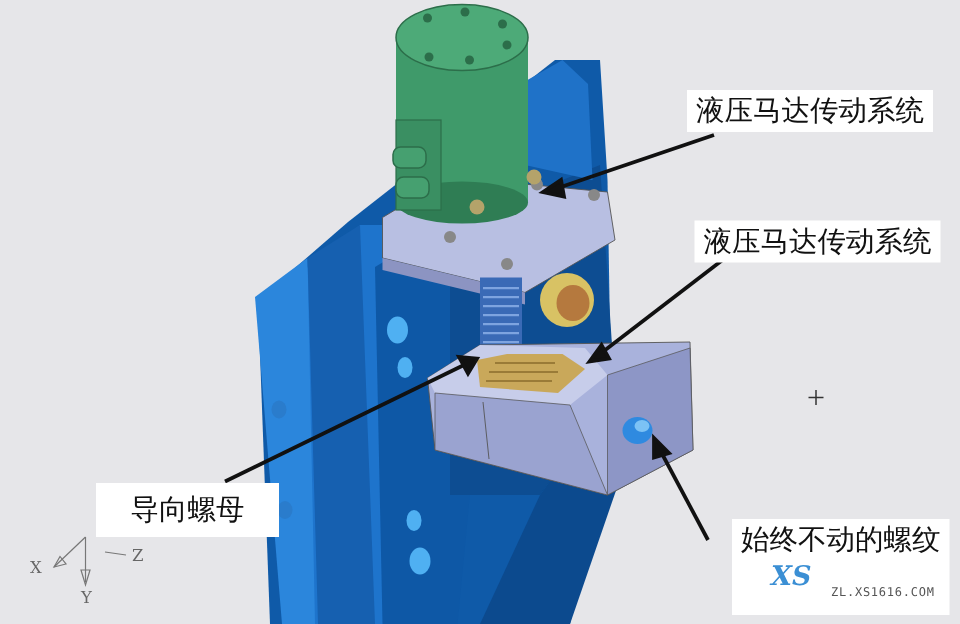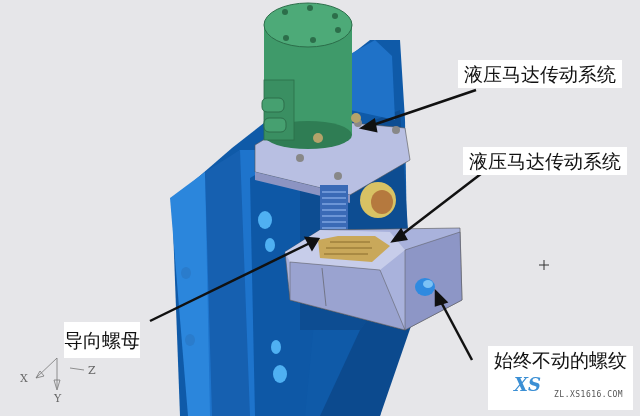--- a/index.html
+++ b/index.html
@@ -114,21 +114,21 @@
     <line x1="57" y1="358" x2="36" y2="378"></line>
     <polygon points="36,378 44,376 40,371"></polygon>
     <line x1="57" y1="358" x2="57" y2="388"></line>
     <polygon points="54,380 60,380 57,390"></polygon>
     <line x1="70" y1="368" x2="84" y2="370"></line>
   </g>
 </svg>
 
 <div class="callout" style="left:458px;top:60px;">液压马达传动系统</div>
 <div class="callout" style="left:463px;top:147px;">液压马达传动系统</div>
-<div class="callout" style="left:64px;top:322px;padding:6px 0;">导向螺母</div>
+<div class="callout" style="left:64px;top:322px;padding:6px 23px;">导向螺母</div>
 <div class="callout" style="left:488px;top:346px;height:60px;">
   <div>始终不动的螺纹</div>
 </div>
 
 <span class="axis-label" style="left:20px;top:372px;">X</span>
 <span class="axis-label" style="left:54px;top:392px;">Y</span>
 <span class="axis-label" style="left:88px;top:364px;">Z</span>
 
 <div class="watermark">
   <span class="wm-xs">XS</span>

